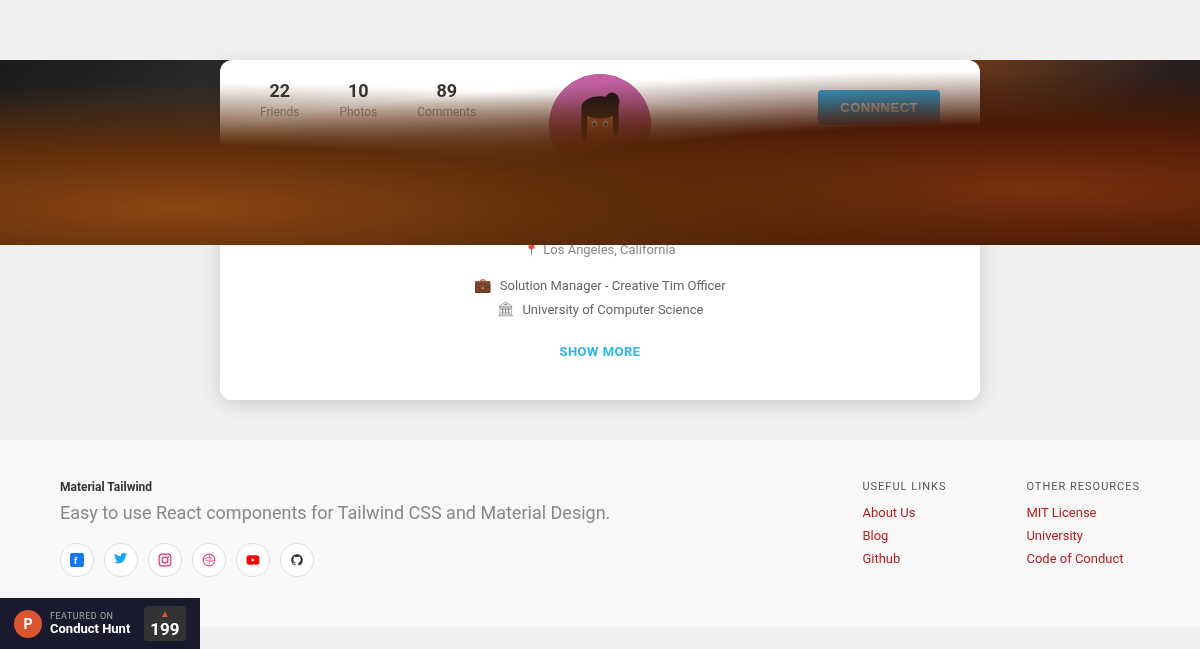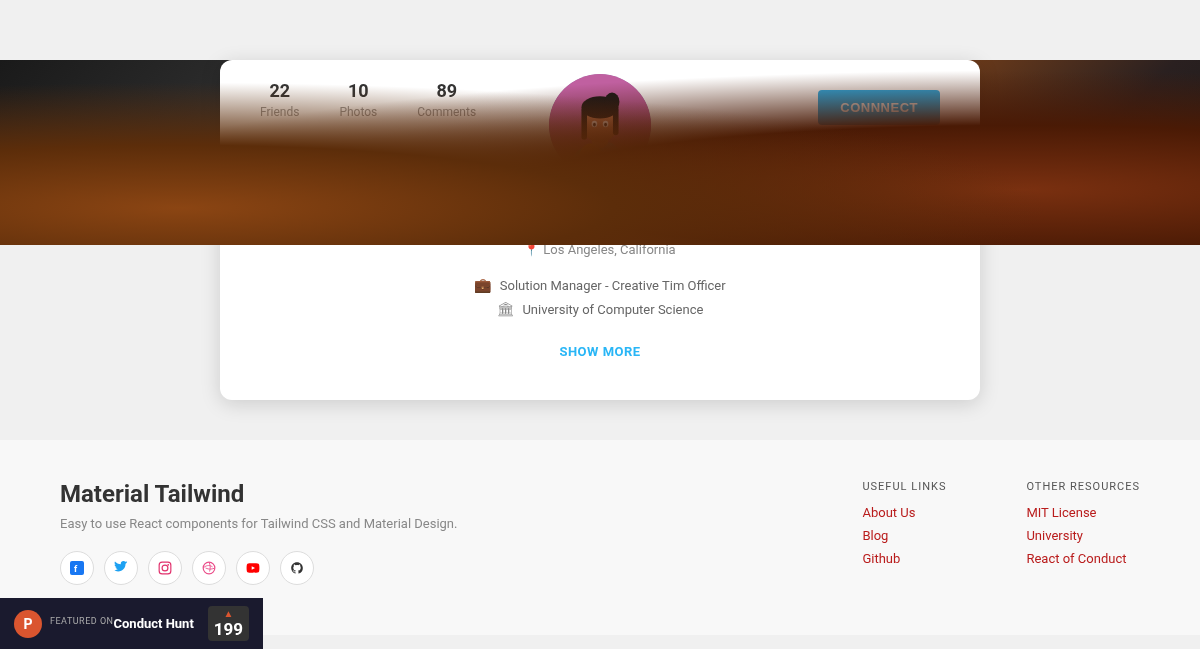--- a/index.html
+++ b/index.html
@@ -187,28 +187,28 @@
       justify-content: space-between;
       align-items: flex-start;
       margin-bottom: 30px;
     }
 
     .footer-brand-section {
       flex: 1;
     }
 
     .footer-brand-name {
-      font-size: 24px;
+      font-size: 12px;
       font-weight: 700;
       color: #333;
       margin-bottom: 8px;
     }
 
     .footer-brand-desc {
-      font-size: 13px;
+      font-size: 18px;
       color: #888;
       margin-bottom: 20px;
     }
 
     .social-icons {
       display: flex;
       gap: 10px;
     }
 
     .social-icon {
@@ -271,21 +271,21 @@
       display: flex;
       align-items: center;
       justify-content: center;
       font-weight: 700;
       font-size: 14px;
       color: #fff;
     }
 
     .ph-text {
       display: flex;
-      flex-direction: row;
+      flex-direction: column;
       justify-content: space-between;
     }
 
     .ph-featured {
       font-size: 9px;
       color: #aaa;
       letter-spacing: 0.5px;
       text-transform: uppercase;
     }
 
@@ -449,21 +449,21 @@
           <h4>USEFUL LINKS</h4>
           <a>About Us</a>
           <a>Blog</a>
           <a>Github</a>
 
         </div>
         <div class="footer-links-col">
           <h4>OTHER RESOURCES</h4>
           <a>MIT License</a>
           <a>University</a>
-          <a>React of Conduct</a>
+          <a>Code of Conduct</a>
 
         </div>
       </div>
     </div>
 
   </div>
 
   <div class="product-hunt-badge">
     <div class="ph-logo">P</div>
     <div class="ph-text">

